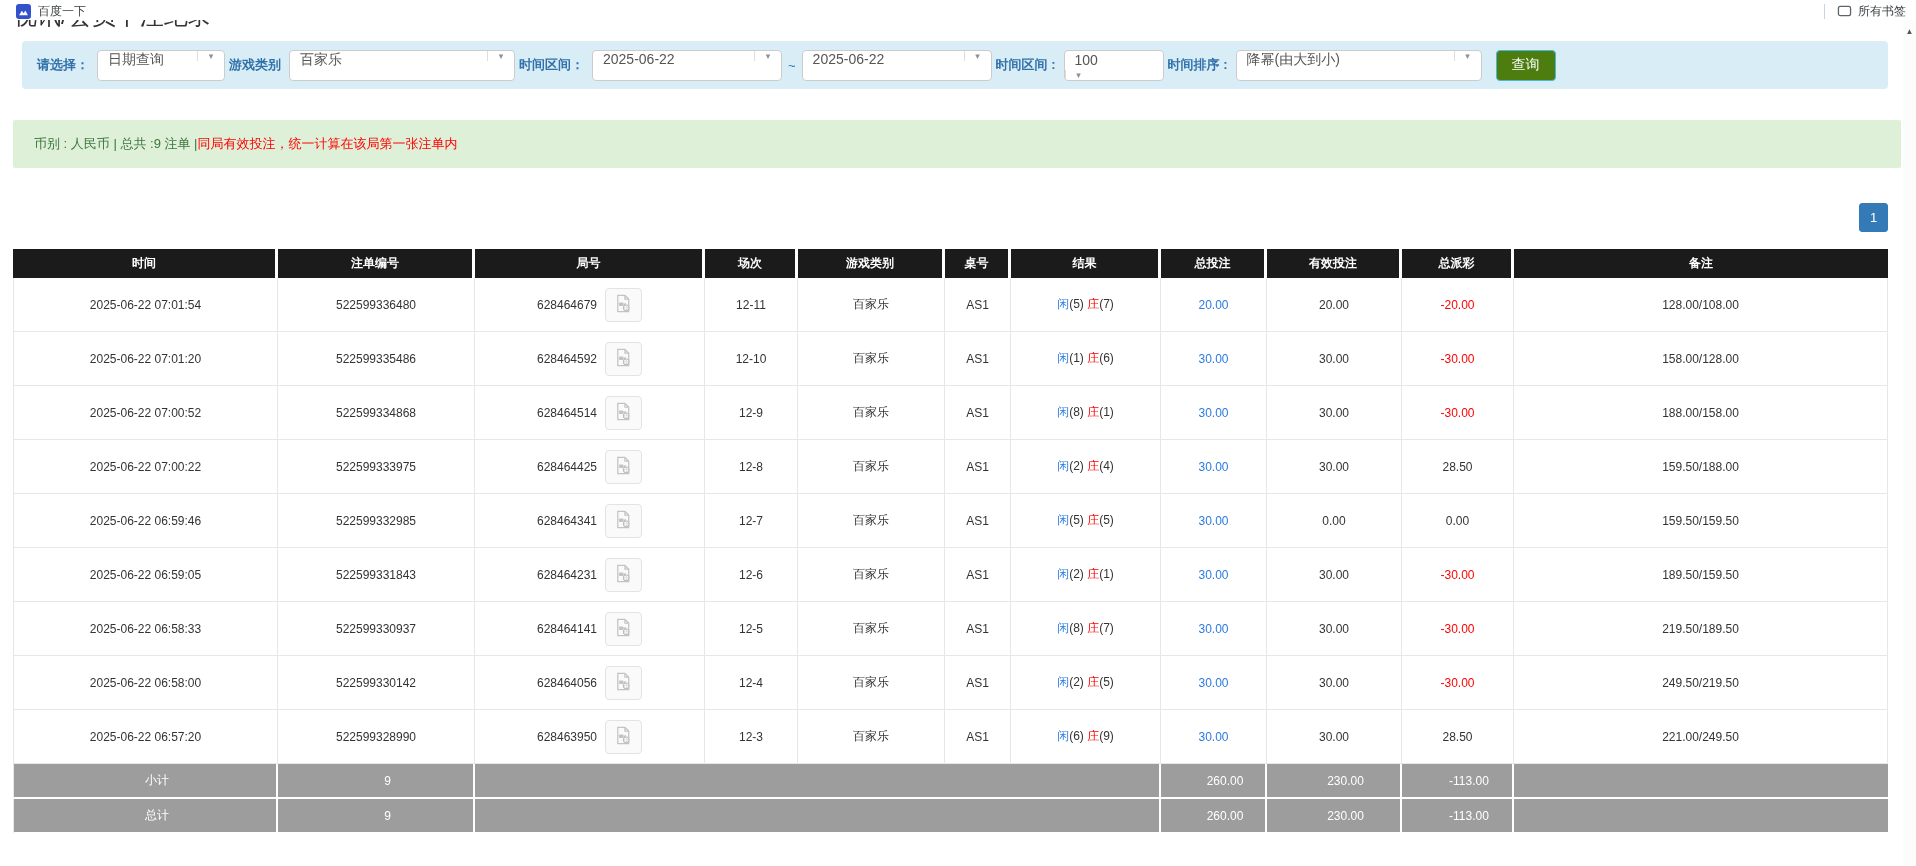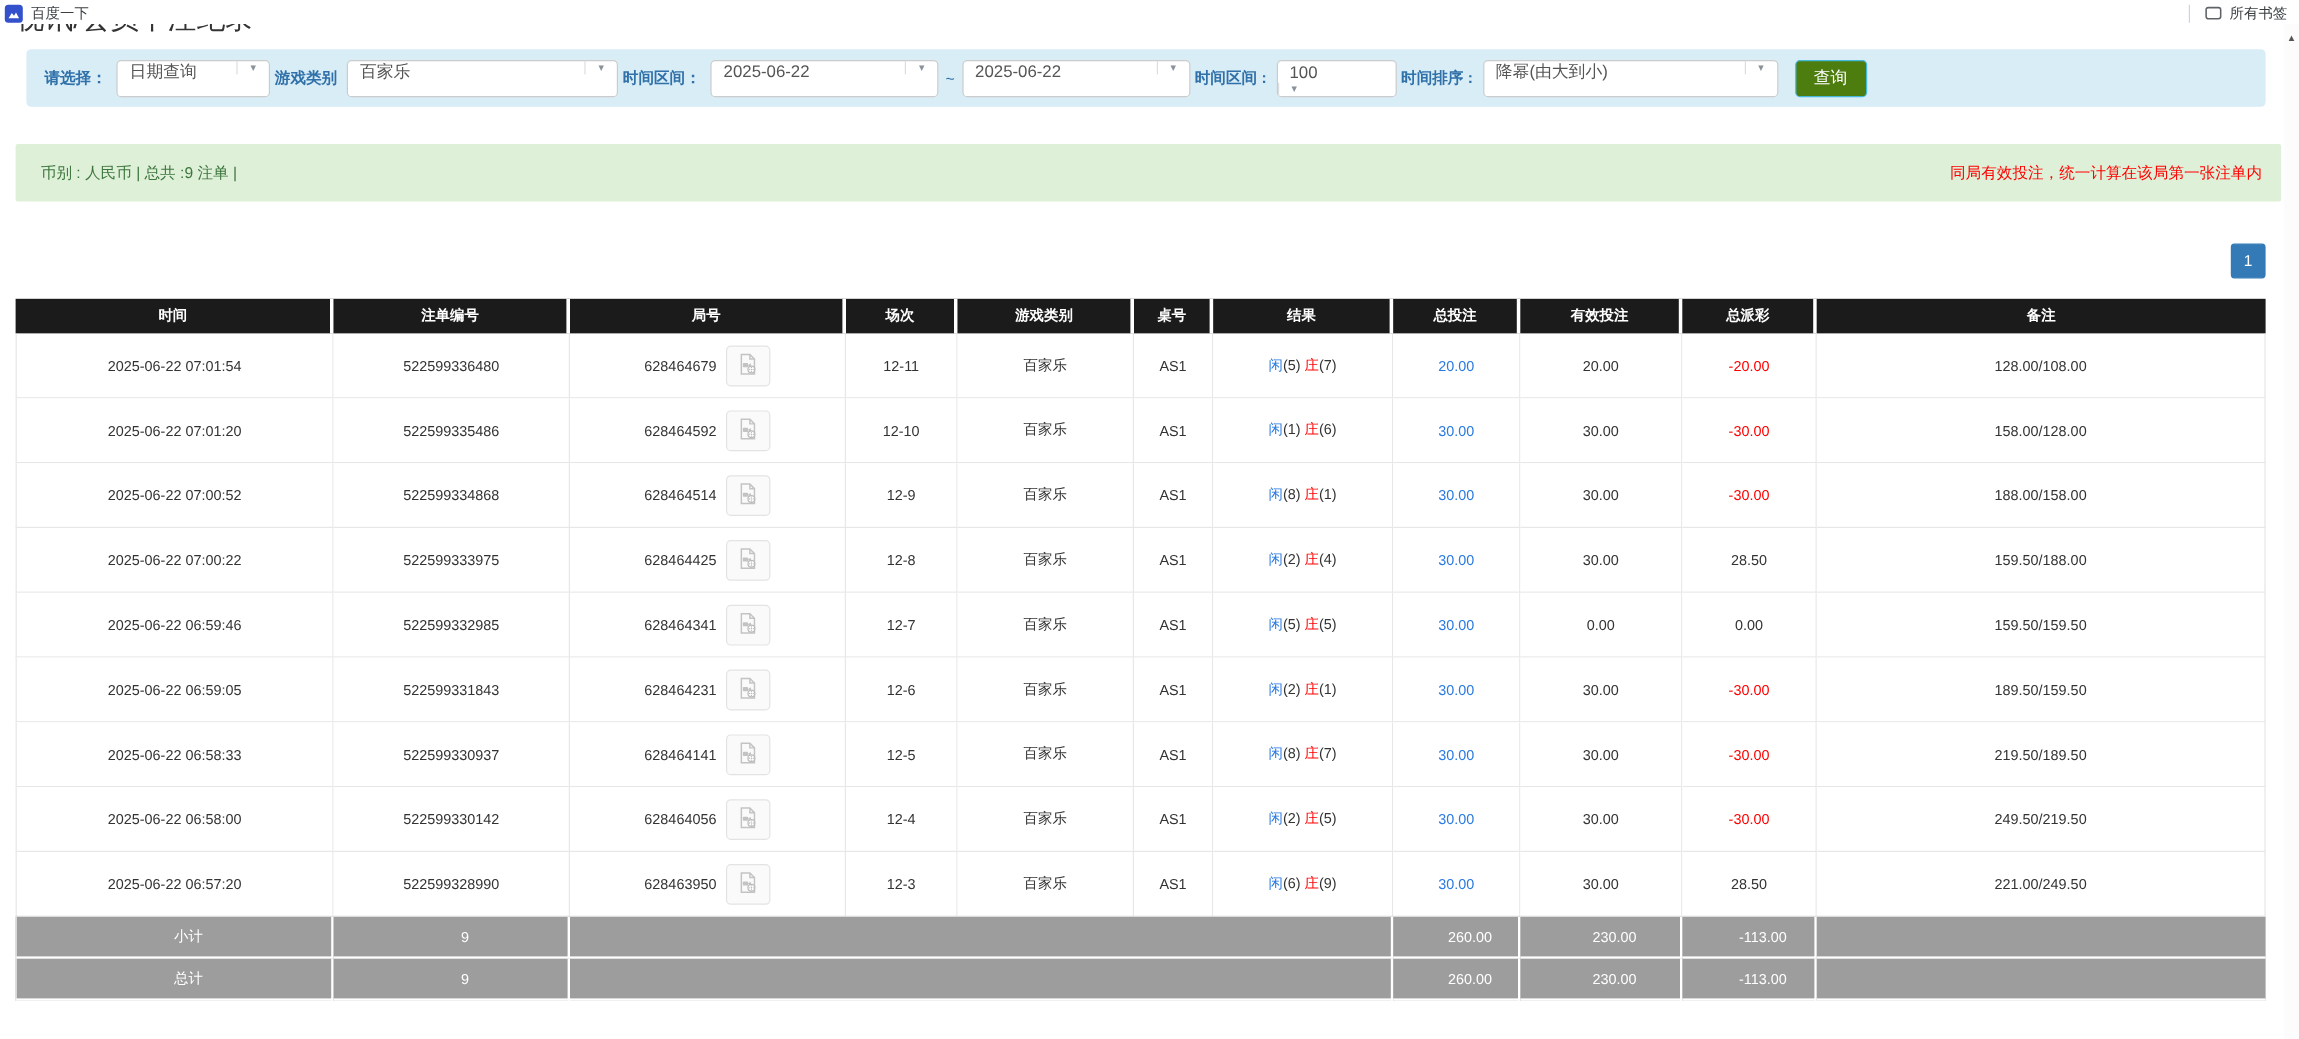--- a/index.html
+++ b/index.html
@@ -4,21 +4,21 @@
 <style>
   * { box-sizing: border-box; }
   html,body { margin:0; padding:0; }
   body {
     width:1916px; height:866px; overflow:hidden; background:#fff;
     font-family:"Liberation Sans","DejaVu Sans",sans-serif; color:#333;
   }
   
   .bookmark-bar {
     position:fixed; top:0; left:0; right:0; height:20px; background:#fff; z-index:10;
-    display:flex; align-items:center; padding:2px 10px 0 4px;
+    display:flex; align-items:center; padding:2px 10px 0 16px;
   }
   .favicon {
     width:15px; height:15px; border-radius:3px; background:#3451cc;
     display:inline-flex; align-items:center; justify-content:center; margin-right:7px;
   }
   .bm-label { font-size:12px; color:#3c4043; }
   .bm-spacer { flex:1; }
   .bm-divider { width:1px; height:15px; background:#c9d3e8; margin:0 12px; }
   .bm-folder { display:inline-flex; margin-right:6px; }
   
@@ -51,21 +51,21 @@
   .w-query{width:128px;} .w-game{width:226px;} .w-date{width:190px;}
   .w-size{width:100px;flex-direction:column;} .w-sort{width:246px;}
   .btn-search {
     margin-left:14px; min-width:60px; height:31px; background:#4d7c0f; border:1px solid #46b8da;
     border-radius:4px; color:#fff; font-size:14px; display:inline-flex;
     align-items:center; justify-content:center; padding:0 14px; cursor:pointer;
   }
   
   .summary-bar {
     margin:31px 15px 0 13px; height:48px; background:#dff0d8; border-radius:2px;
-    display:flex; align-items:center; justify-content:space-between; padding:0 16px 0 21px;
+    display:flex; align-items:center; padding:0 16px 0 21px;
   }
   .summary-left  { font-size:13px; color:#3c763d; }
   .summary-right { font-size:13px; color:#f00; }
   
   .pager { margin:35px 28px 0 0; display:flex; justify-content:flex-end; }
   .page-btn {
     min-width:29px; height:29px; background:#337ab7; border:1px solid #337ab7; border-radius:3px;
     color:#fff; font-size:13px; display:inline-flex; align-items:center; justify-content:center;
     cursor:pointer;
   }

